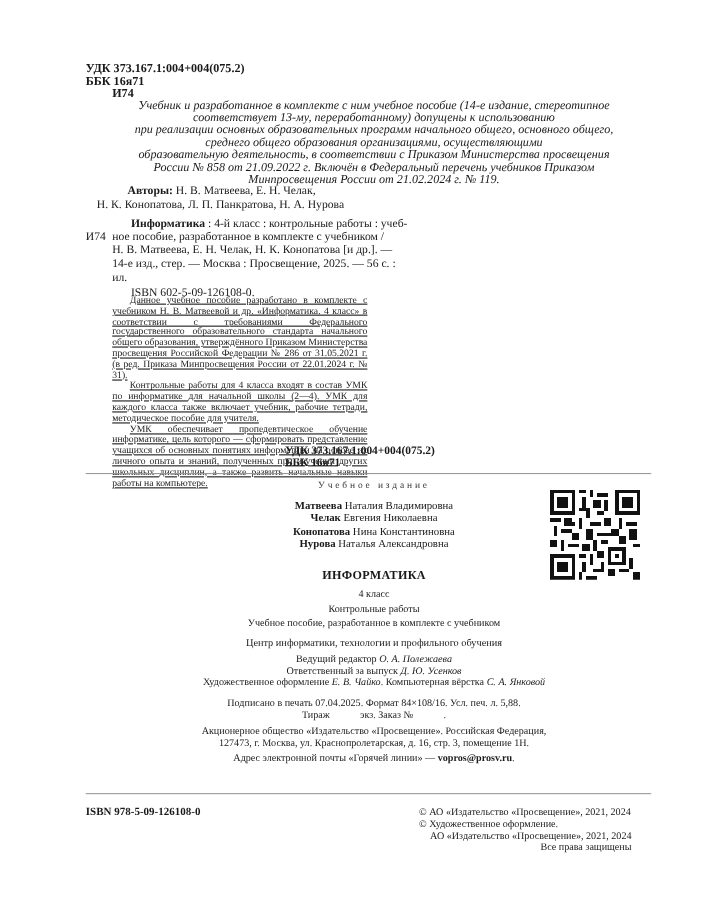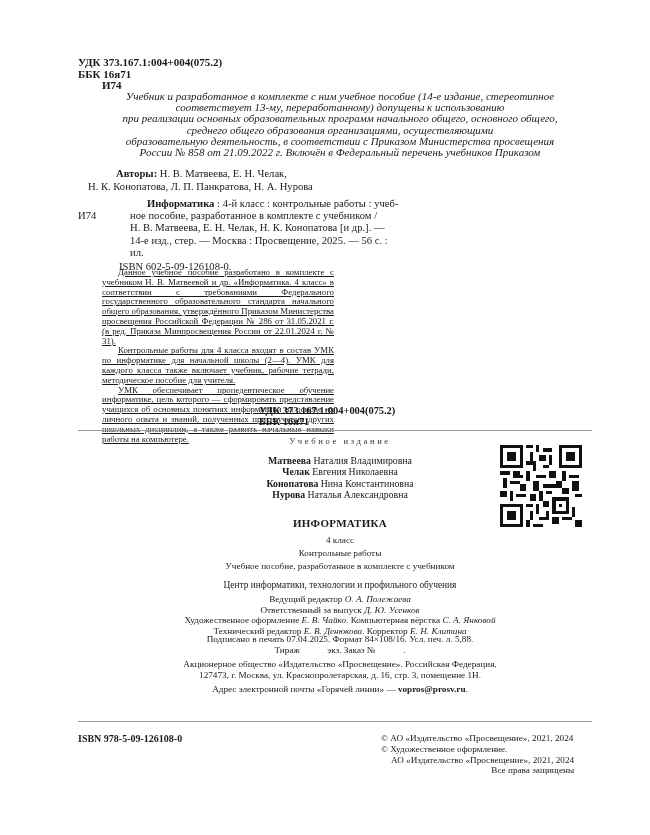--- a/index.html
+++ b/index.html
@@ -16,21 +16,21 @@
 
   
   .approval { left: 100px; top: 91px; width: 480px; font-size: 11px; line-height: 11.2px;
               text-align: center; font-style: italic; font-family: "Liberation Serif", serif; }
 
   .authors { left: 78px; top: 168px; width: 290px; font-size: 10.6px; line-height: 12.6px; font-family: "Liberation Serif", serif; }
   .authors .l1 { padding-left: 38px; }
   .authors .l2 { padding-left: 10px; }
 
   .biblio { left: 78px; top: 198px; width: 360px; font-size: 10.6px; line-height: 12.2px; font-family: "Liberation Serif", serif; }
-  .biblio .row { display: flex; gap: 28px; }
+  .biblio .row { display: flex; }
   .biblio .gutter { width: 24px; flex: none; }
   .biblio .txt { flex: 1; text-align: justify; }
   .biblio .first { padding-left: 17px; }
   .biblio .isbn { padding-left: 41px; margin-top: 2px; }
 
   .annot { left: 102px; top: 268px; width: 232px; font-size: 8.8px; line-height: 9.8px;
            text-align: justify; font-family: "Liberation Serif", serif; }
   .annot p { margin: 0; text-indent: 16px; text-decoration: underline; }
 
   .codes2 { left: 259px; top: 405px; font-size: 10.4px; line-height: 11px; font-family: "Liberation Serif", serif; }
@@ -65,20 +65,21 @@
   <div class="b idx">И74</div>
 </div>
 
 <div class="abs approval">
   <div>Учебник и разработанное в комплекте с ним учебное пособие (14-е издание, стереотипное</div>
   <div>соответствует 13-му, переработанному) допущены к использованию</div>
   <div>при реализации основных образовательных программ начального общего, основного общего,</div>
   <div>среднего общего образования организациями, осуществляющими</div>
   <div>образовательную деятельность, в соответствии с Приказом Министерства просвещения</div>
   <div>России № 858 от 21.09.2022 г. Включён в Федеральный перечень учебников Приказом</div>
+  <div>Минпросвещения России от 21.02.2024 г. № 119.</div>
 </div>
 
 <div class="abs authors t">
   <div class="l1"><span class="b">Авторы:</span><span> Н. В. Матвеева, Е. Н. Челак,</span></div>
   <div class="l2">Н. К. Конопатова, Л. П. Панкратова, Н. А. Нурова</div>
 </div>
 
 <div class="abs biblio">
   <div class="row">
       <div class="gutter"></div>
@@ -128,21 +129,20 @@
 <div class="abs imprint titlebig t">ИНФОРМАТИКА</div>
 <div class="abs imprint grade t">4 класс</div>
 <div class="abs imprint kind t">Контрольные работы</div>
 <div class="abs imprint desc t">Учебное пособие, разработанное в комплекте с учебником</div>
 <div class="abs imprint center t">Центр информатики, технологии и профильного обучения</div>
 
 <div class="abs imprint staff t">
   <div><span>Ведущий редактор </span><span class="i">О. А. Полежаева</span></div>
   <div><span>Ответственный за выпуск </span><span class="i">Д. Ю. Усенков</span></div>
   <div><span>Художественное оформление </span><span class="i">Е. В. Чайко</span><span>. Компьютерная вёрстка </span><span class="i">С. А. Янковой</span></div>
-  <div><span>Технический редактор </span><span class="i">Е. В. Денюкова</span><span>. Корректор </span><span class="i">Е. Н. Клитина</span></div>
 </div>
 
 <div class="abs imprint print t">
   <div>Подписано в печать 07.04.2025. Формат 84×108/16. Усл. печ. л. 5,88.</div>
   <div style="white-space:pre;">Тираж            экз. Заказ №            .</div>
 </div>
 
 <div class="abs imprint pub t">
   <div>Акционерное общество «Издательство «Просвещение». Российская Федерация,</div>
   <div>127473, г. Москва, ул. Краснопролетарская, д. 16, стр. 3, помещение 1Н.</div>

